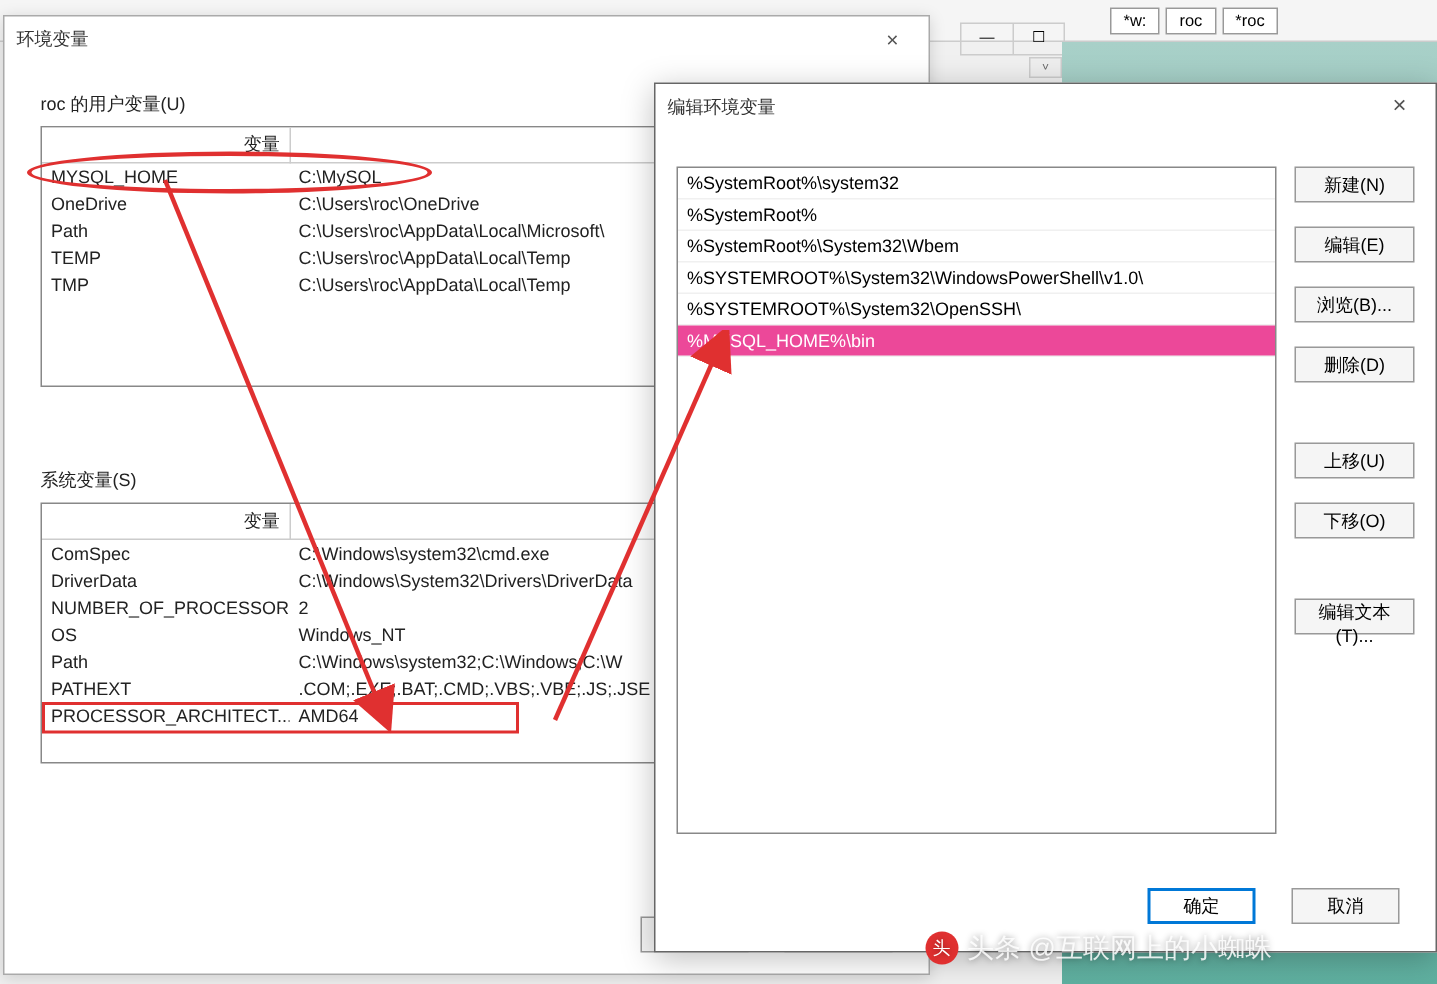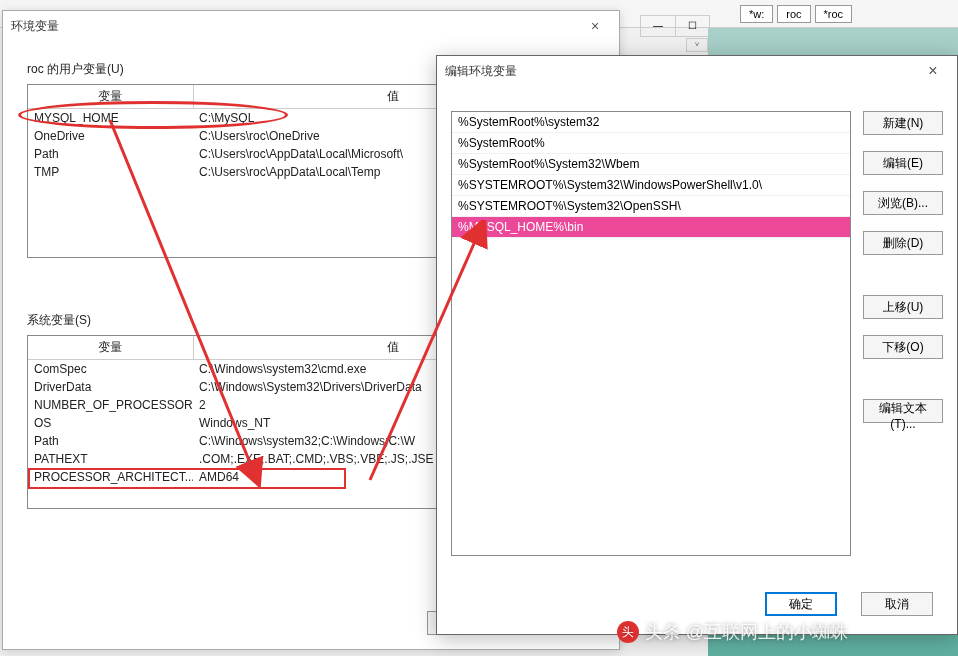--- a/index.html
+++ b/index.html
@@ -101,21 +101,21 @@
       overflow: hidden;
       background: #fff;
     }
     .table-wrap2 { height: 174px; }
     .env-table {
       width: 100%;
       border-collapse: collapse;
       table-layout: fixed;
     }
     .env-table th {
-      text-align: center;
+      text-align: right;
       font-weight: normal;
       padding: 3px 6px;
       border-bottom: 1px solid #ccc;
       border-right: 1px solid #ccc;
       background: #fff;
       font-size: 12px;
       color: #222;
     }
     .env-table th:first-child { width: 165px; }
     .env-table td {
@@ -302,20 +302,24 @@
           </tr>
       <tr>
             <td>OneDrive</td>
             <td>C:\Users\roc\OneDrive</td>
           </tr>
       <tr>
             <td>Path</td>
             <td>C:\Users\roc\AppData\Local\Microsoft\</td>
           </tr>
       <tr>
+            <td>TEMP</td>
+            <td>C:\Users\roc\AppData\Local\Temp</td>
+          </tr>
+      <tr>
             <td>TMP</td>
             <td>C:\Users\roc\AppData\Local\Temp</td>
           </tr>
     </tbody>
       </table>
   </div>
   <div class="btn-row">
     <button class="btn">新建(N)...</button>
   </div>
 

